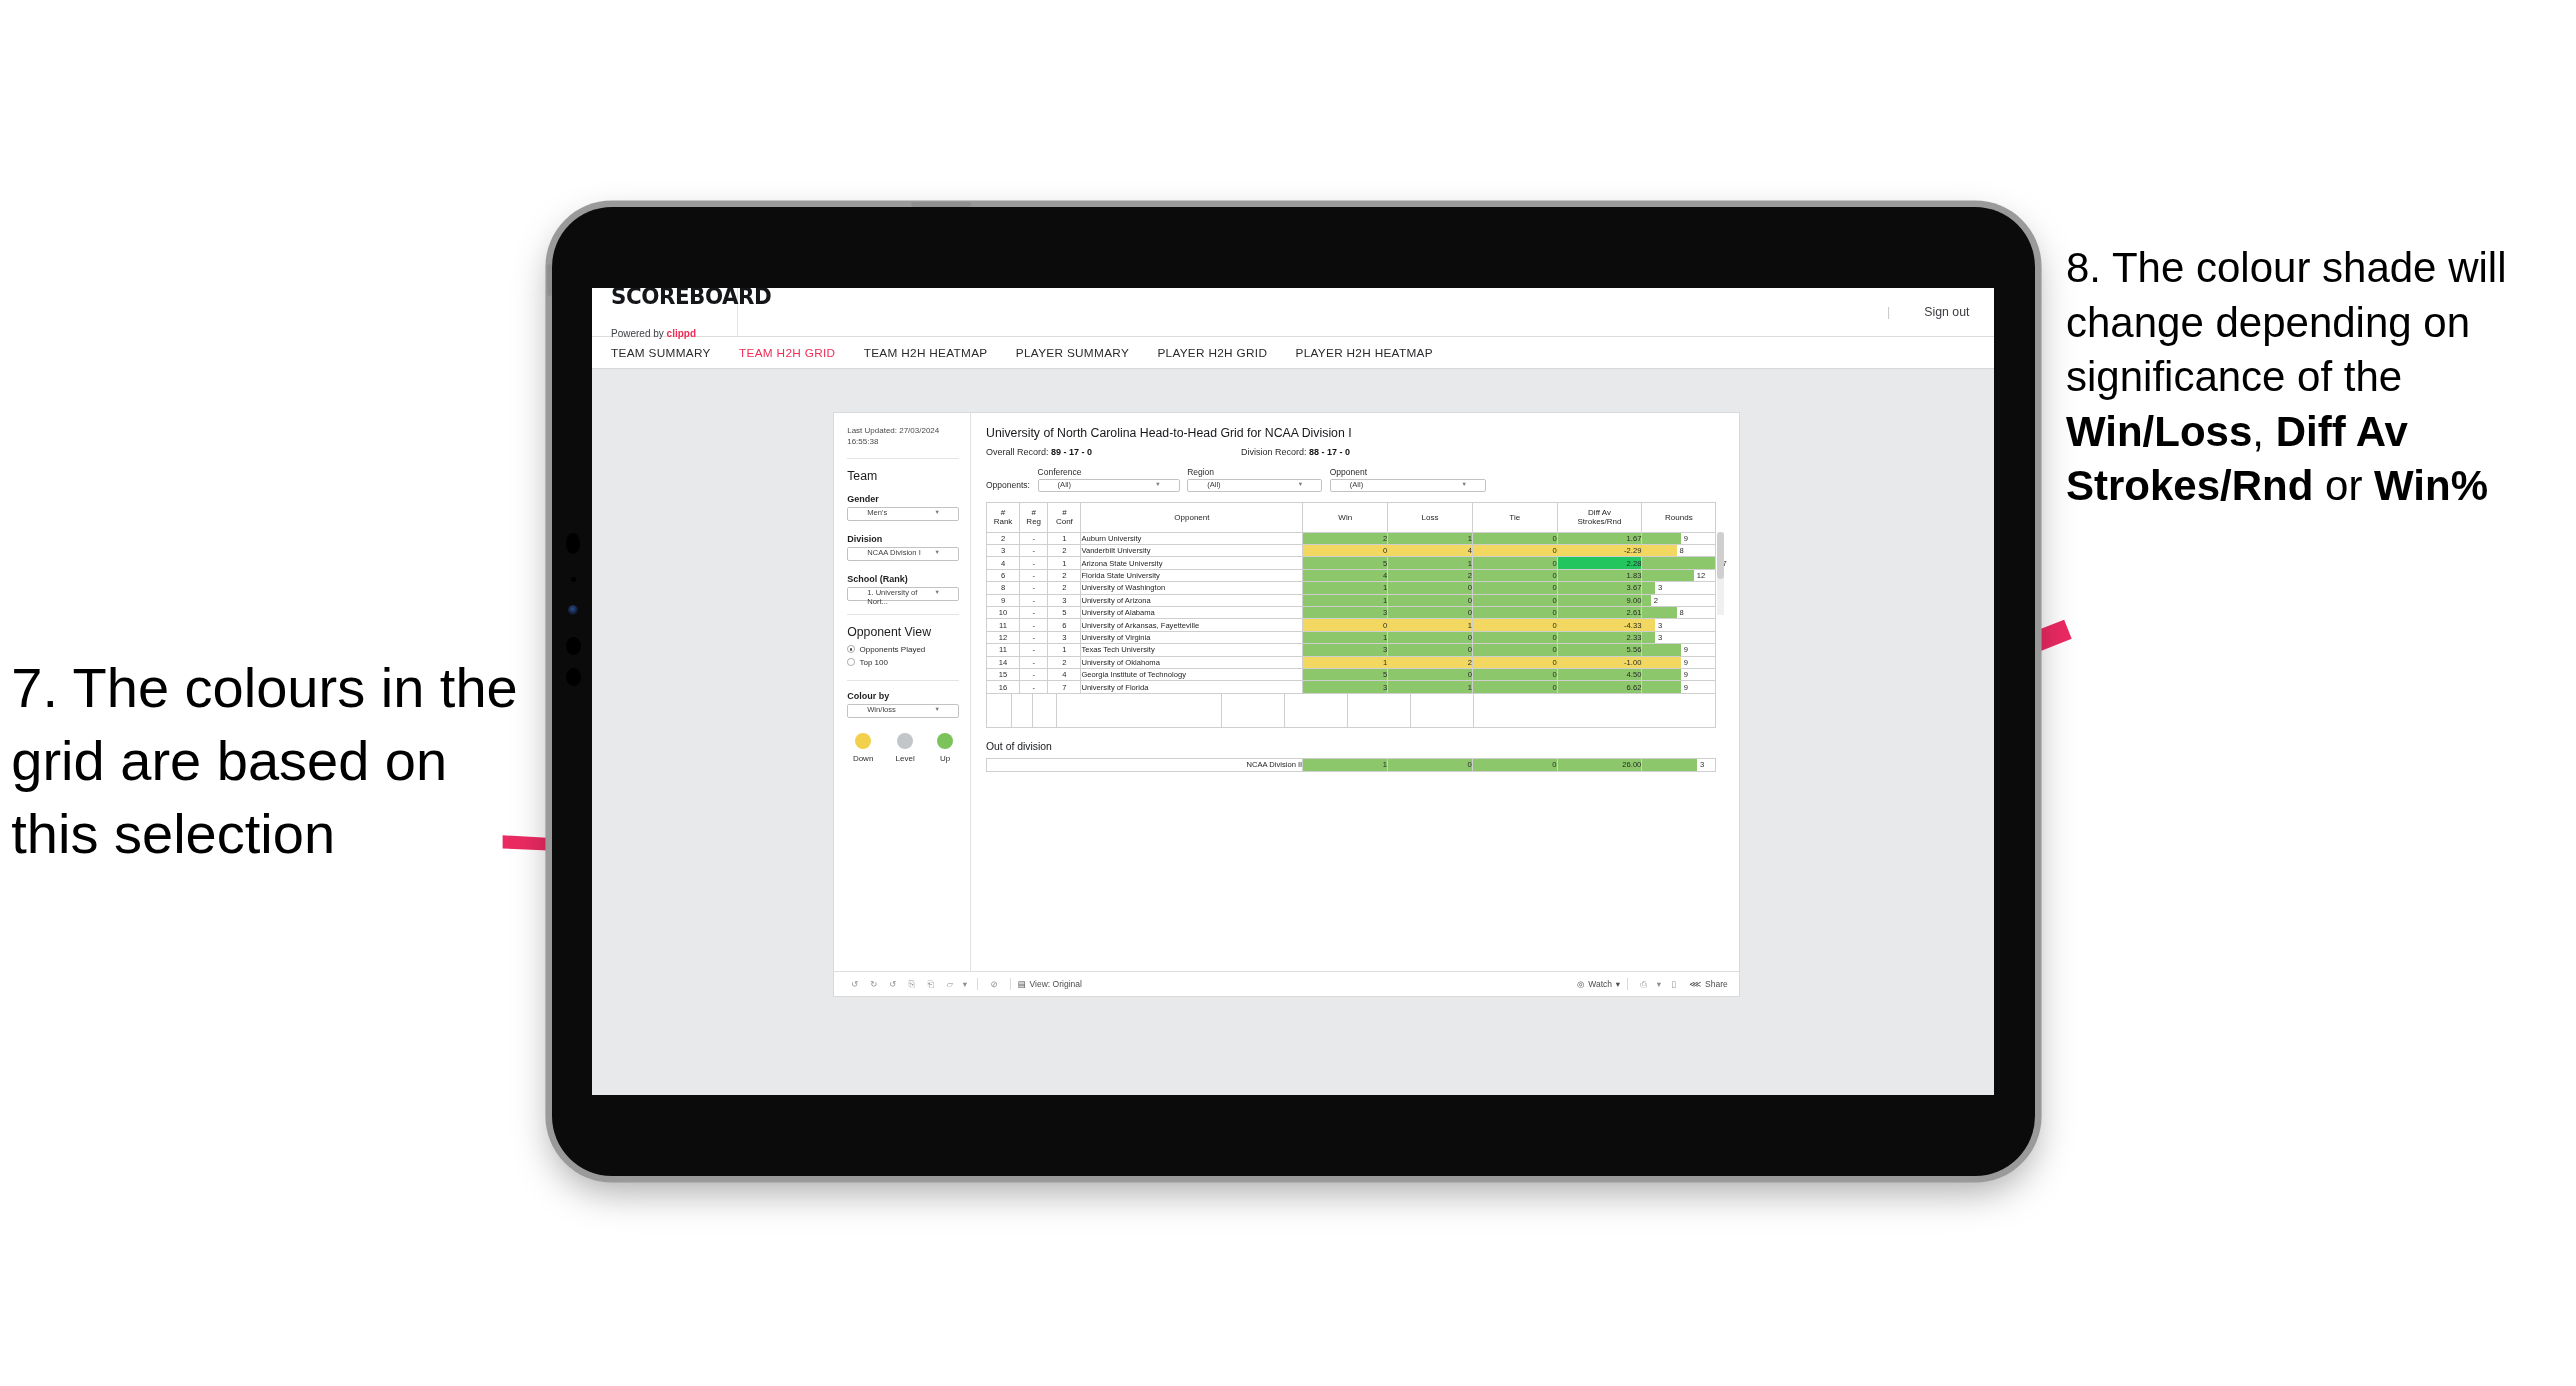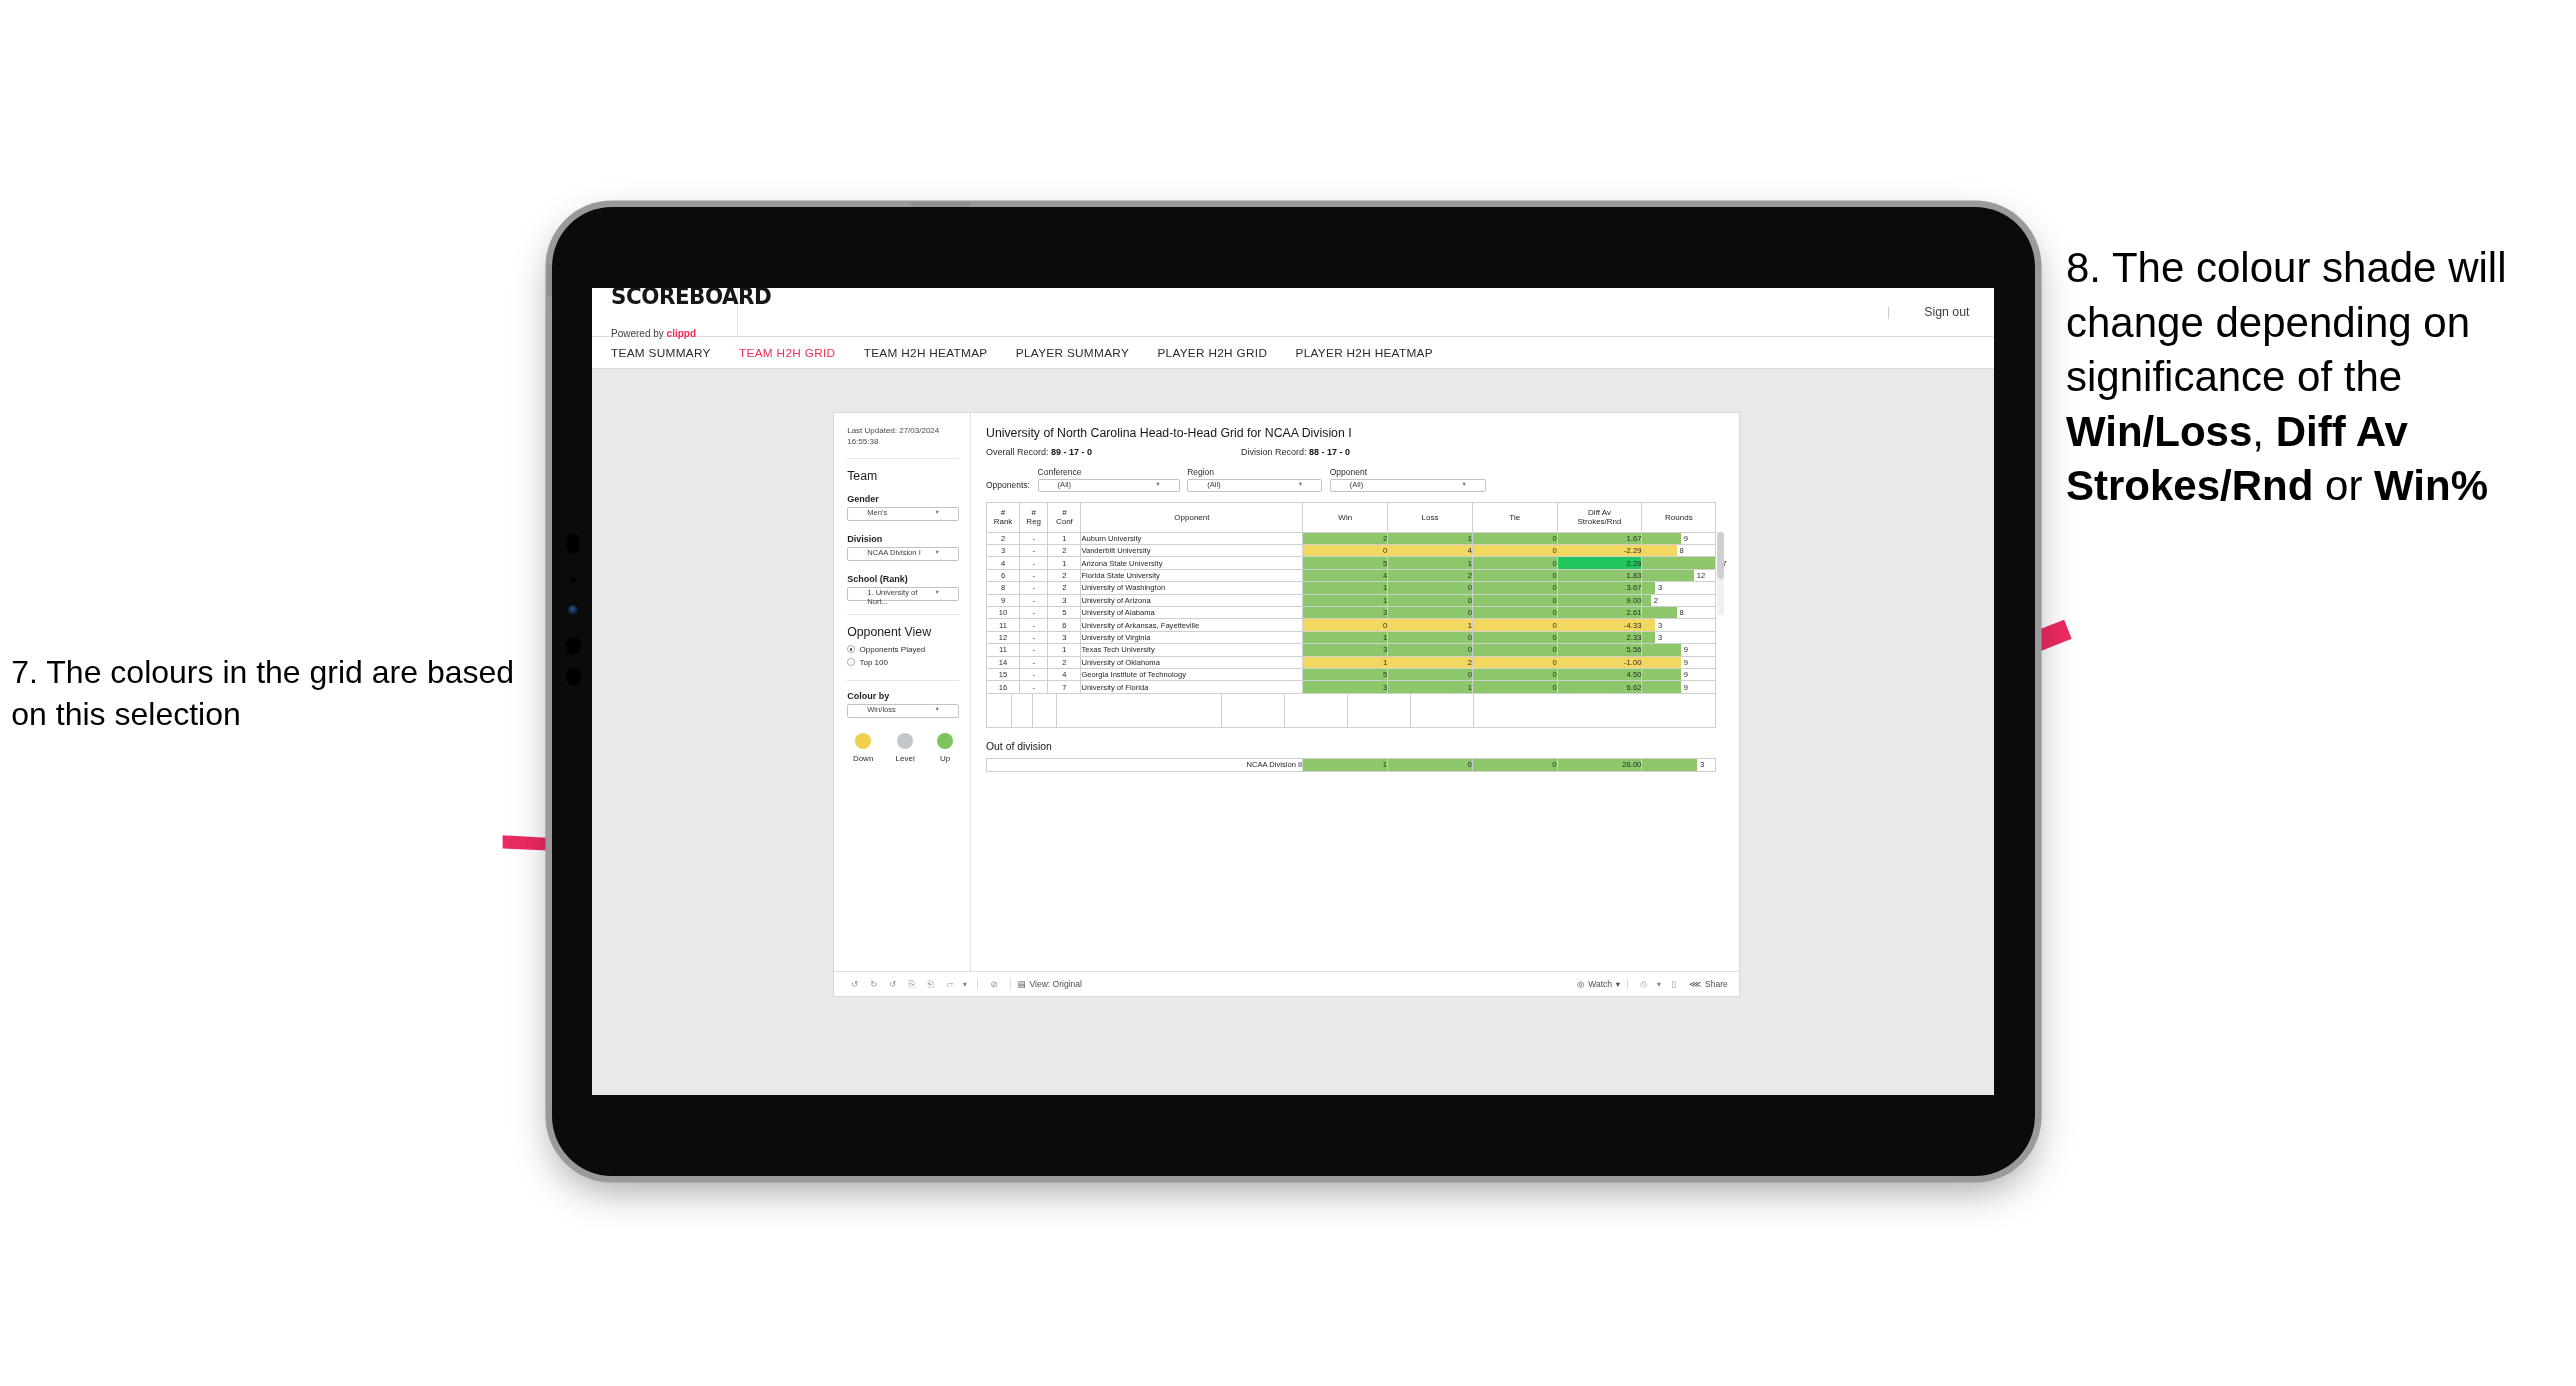--- a/index.html
+++ b/index.html
@@ -4,21 +4,21 @@
 <style>
   * { box-sizing: border-box; }
   html, body { margin:0; padding:0; }
   body {
     width:2576px; height:1386px; background:#ffffff; overflow:hidden;
     font-family:"Liberation Sans", sans-serif; position:relative;
   }
 
   
   .annot { position:absolute; color:#000; line-height:1.30; }
-  #annot-left  { left:11.3px;  top:652px; width:529px; font-size:32px; }
+  #annot-left  { left:11.3px;  top:652px; width:529px; font-size:56px; }
   #annot-right { left:2066px; top:241px; width:510px; font-size:42px; }
   .annot b { font-weight:bold; }
 
   .arrow-svg { position:absolute; overflow:visible; }
 
   
   #tablet {
     position:absolute; left:552px; top:207px; width:1483px; height:969px;
     background:#0b0b0b; border-radius:60px;
     box-shadow:0 0 0 6.6px #9a9a9a, 0 15px 38px rgba(0,0,0,.35);

